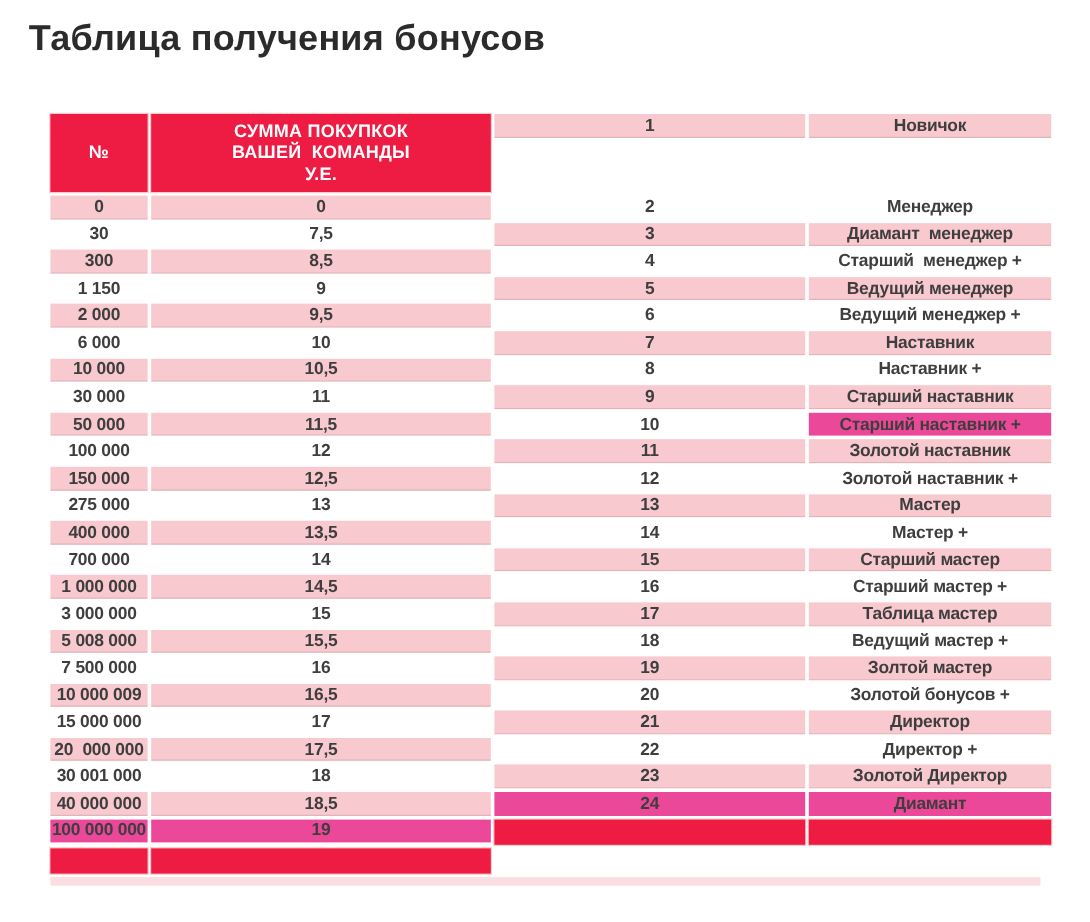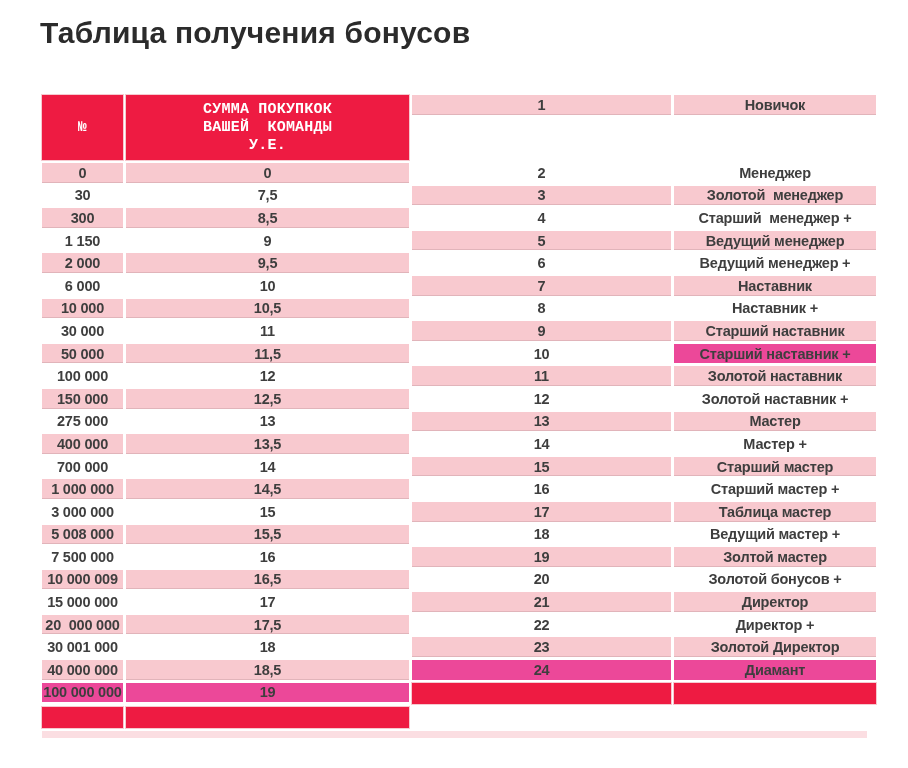--- a/index.html
+++ b/index.html
@@ -11,21 +11,21 @@
     font-family: "Liberation Sans", sans-serif;
     overflow: hidden;
   }
   .page {
     position: relative;
     width: 908px;
     height: 768px;
   }
   .page-title {
     position: absolute;
-    left: 40px;
+    left: 24px;
     top: 16px;
     font-size: 30px;
     font-weight: bold;
     color: #2b2b2b;
     letter-spacing: 0.2px;
     white-space: pre;
   }
   .table-wrap {
     position: absolute;
     left: 42px;
@@ -46,21 +46,20 @@
     font-weight: bold;
     height: 65px;
     display: flex;
     align-items: center;
     justify-content: center;
     text-align: center;
     line-height: 18px;
     white-space: pre-wrap;
     box-shadow: 0 0 0 1px #f6c9cf;
     letter-spacing: 0.2px;
-    font-family: Liberation Mono, monospace;
   }
   .row { display: contents; }
   .cell {
     height: 19.6px;
     display: flex;
     align-items: center;
     justify-content: center;
     font-size: 14.5px;
     font-weight: bold;
     color: #3e3e3e;
@@ -91,21 +90,21 @@
 
   <div class="table-wrap">
     <div class="grid" id="bonus-grid">
       <div class="hcell">№</div>
       <div class="hcell">СУММА ПОКУПКОК
 ВАШЕЙ  КОМАНДЫ
 У.Е.</div>
 
     <div class="row"><div class="cell pink">1</div><div class="cell pink">Новичок</div><div class="cell pink">0</div><div class="cell pink">0</div></div>
         <div class="row"><div class="cell white">2</div><div class="cell white">Менеджер</div><div class="cell white">30</div><div class="cell white">7,5</div></div>
-        <div class="row"><div class="cell pink">3</div><div class="cell pink">Золотой  менеджер</div><div class="cell pink">300</div><div class="cell pink">8,5</div></div>
+        <div class="row"><div class="cell pink">3</div><div class="cell pink">Диамант  менеджер</div><div class="cell pink">300</div><div class="cell pink">8,5</div></div>
         <div class="row"><div class="cell white">4</div><div class="cell white">Старший  менеджер +</div><div class="cell white">1 150</div><div class="cell white">9</div></div>
         <div class="row"><div class="cell pink">5</div><div class="cell pink">Ведущий менеджер</div><div class="cell pink">2 000</div><div class="cell pink">9,5</div></div>
         <div class="row"><div class="cell white">6</div><div class="cell white">Ведущий менеджер +</div><div class="cell white">6 000</div><div class="cell white">10</div></div>
         <div class="row"><div class="cell pink">7</div><div class="cell pink">Наставник</div><div class="cell pink">10 000</div><div class="cell pink">10,5</div></div>
         <div class="row"><div class="cell white">8</div><div class="cell white">Наставник +</div><div class="cell white">30 000</div><div class="cell white">11</div></div>
         <div class="row"><div class="cell pink">9</div><div class="cell pink">Старший наставник</div><div class="cell pink">50 000</div><div class="cell pink">11,5</div></div>
         <div class="row"><div class="cell white">10</div><div class="cell light">Старший наставник +</div><div class="cell white">100 000</div><div class="cell white">12</div></div>
         <div class="row"><div class="cell pink">11</div><div class="cell pink">Золотой наставник</div><div class="cell pink">150 000</div><div class="cell pink">12,5</div></div>
         <div class="row"><div class="cell white">12</div><div class="cell white">Золотой наставник +</div><div class="cell white">275 000</div><div class="cell white">13</div></div>
         <div class="row"><div class="cell pink">13</div><div class="cell pink">Мастер</div><div class="cell pink">400 000</div><div class="cell pink">13,5</div></div>

